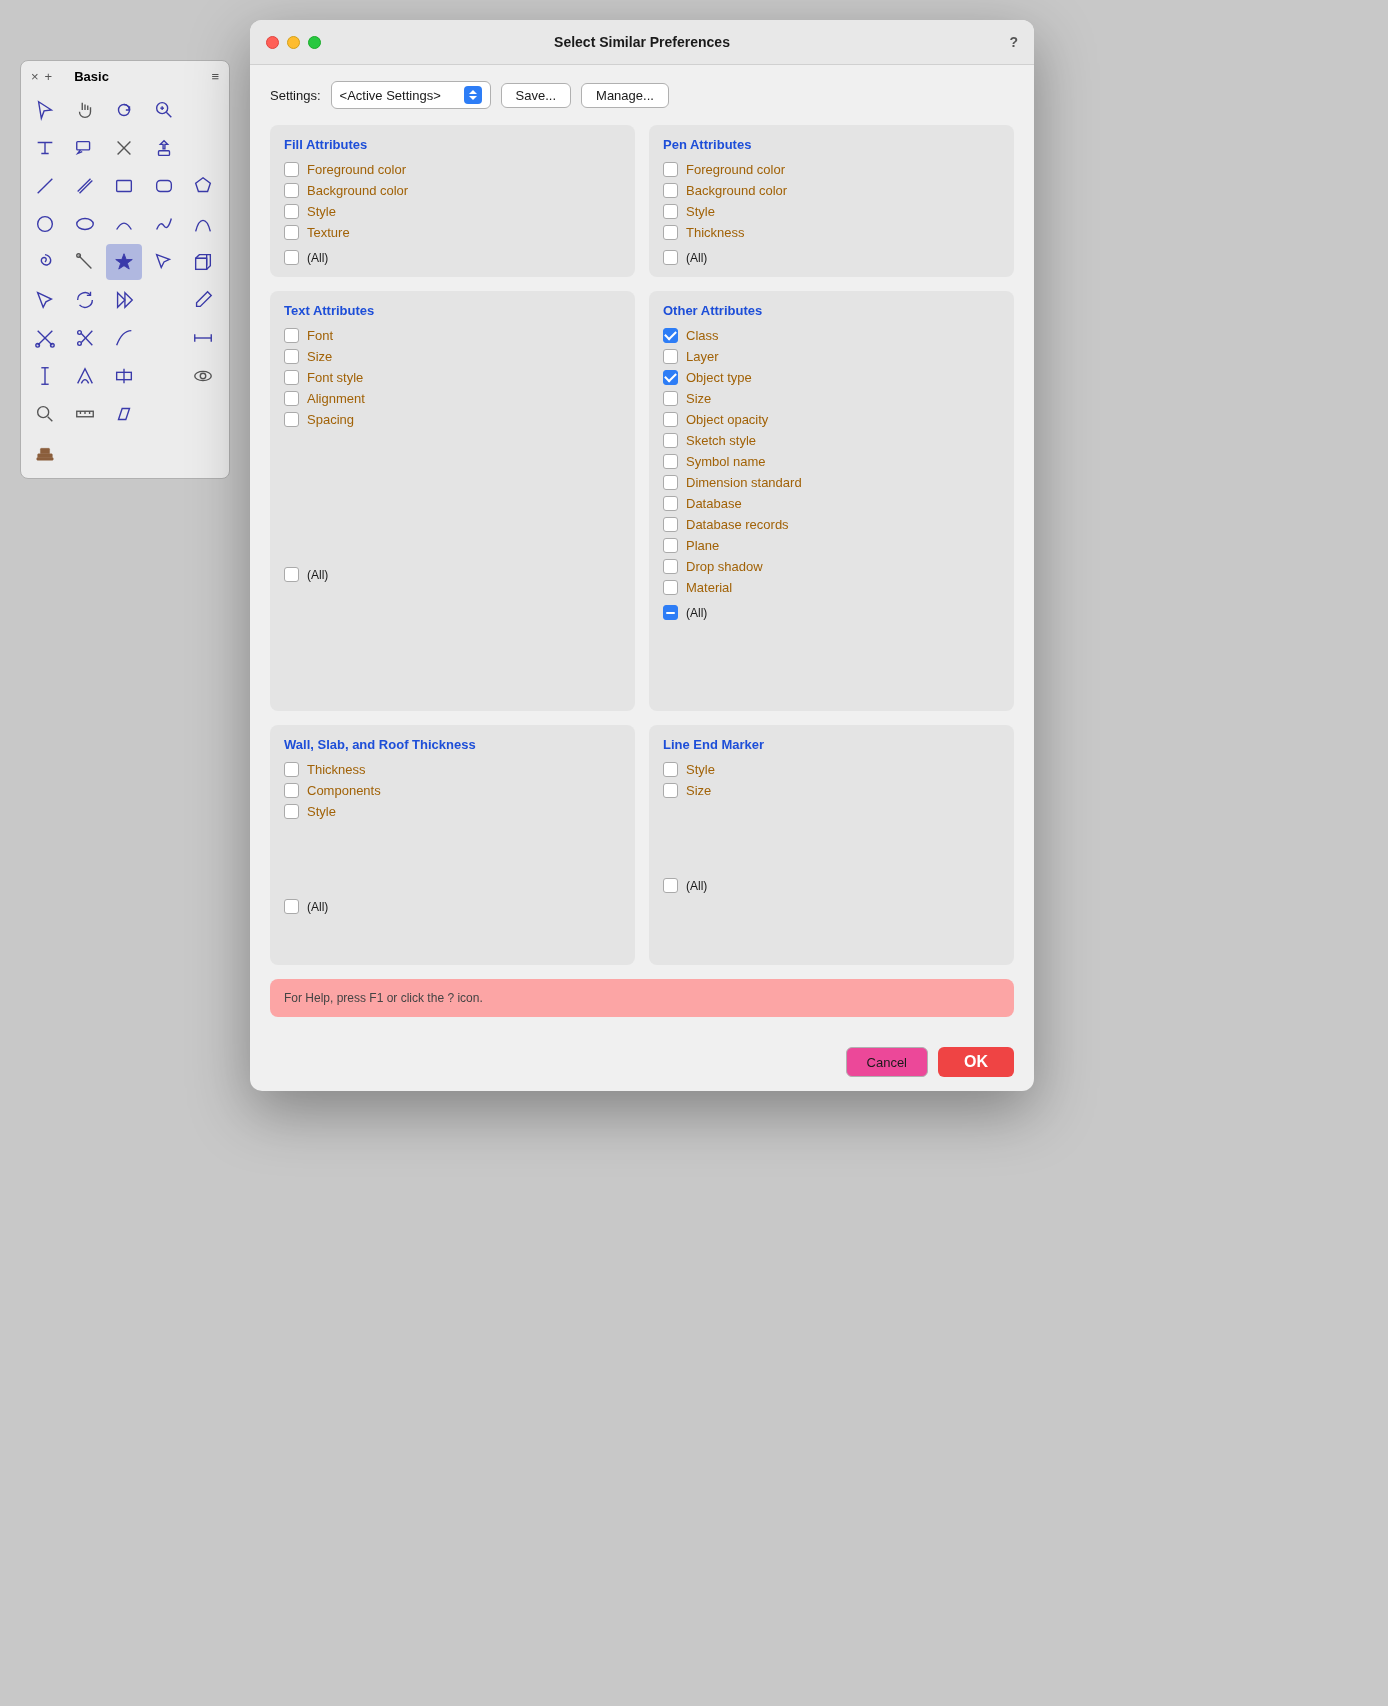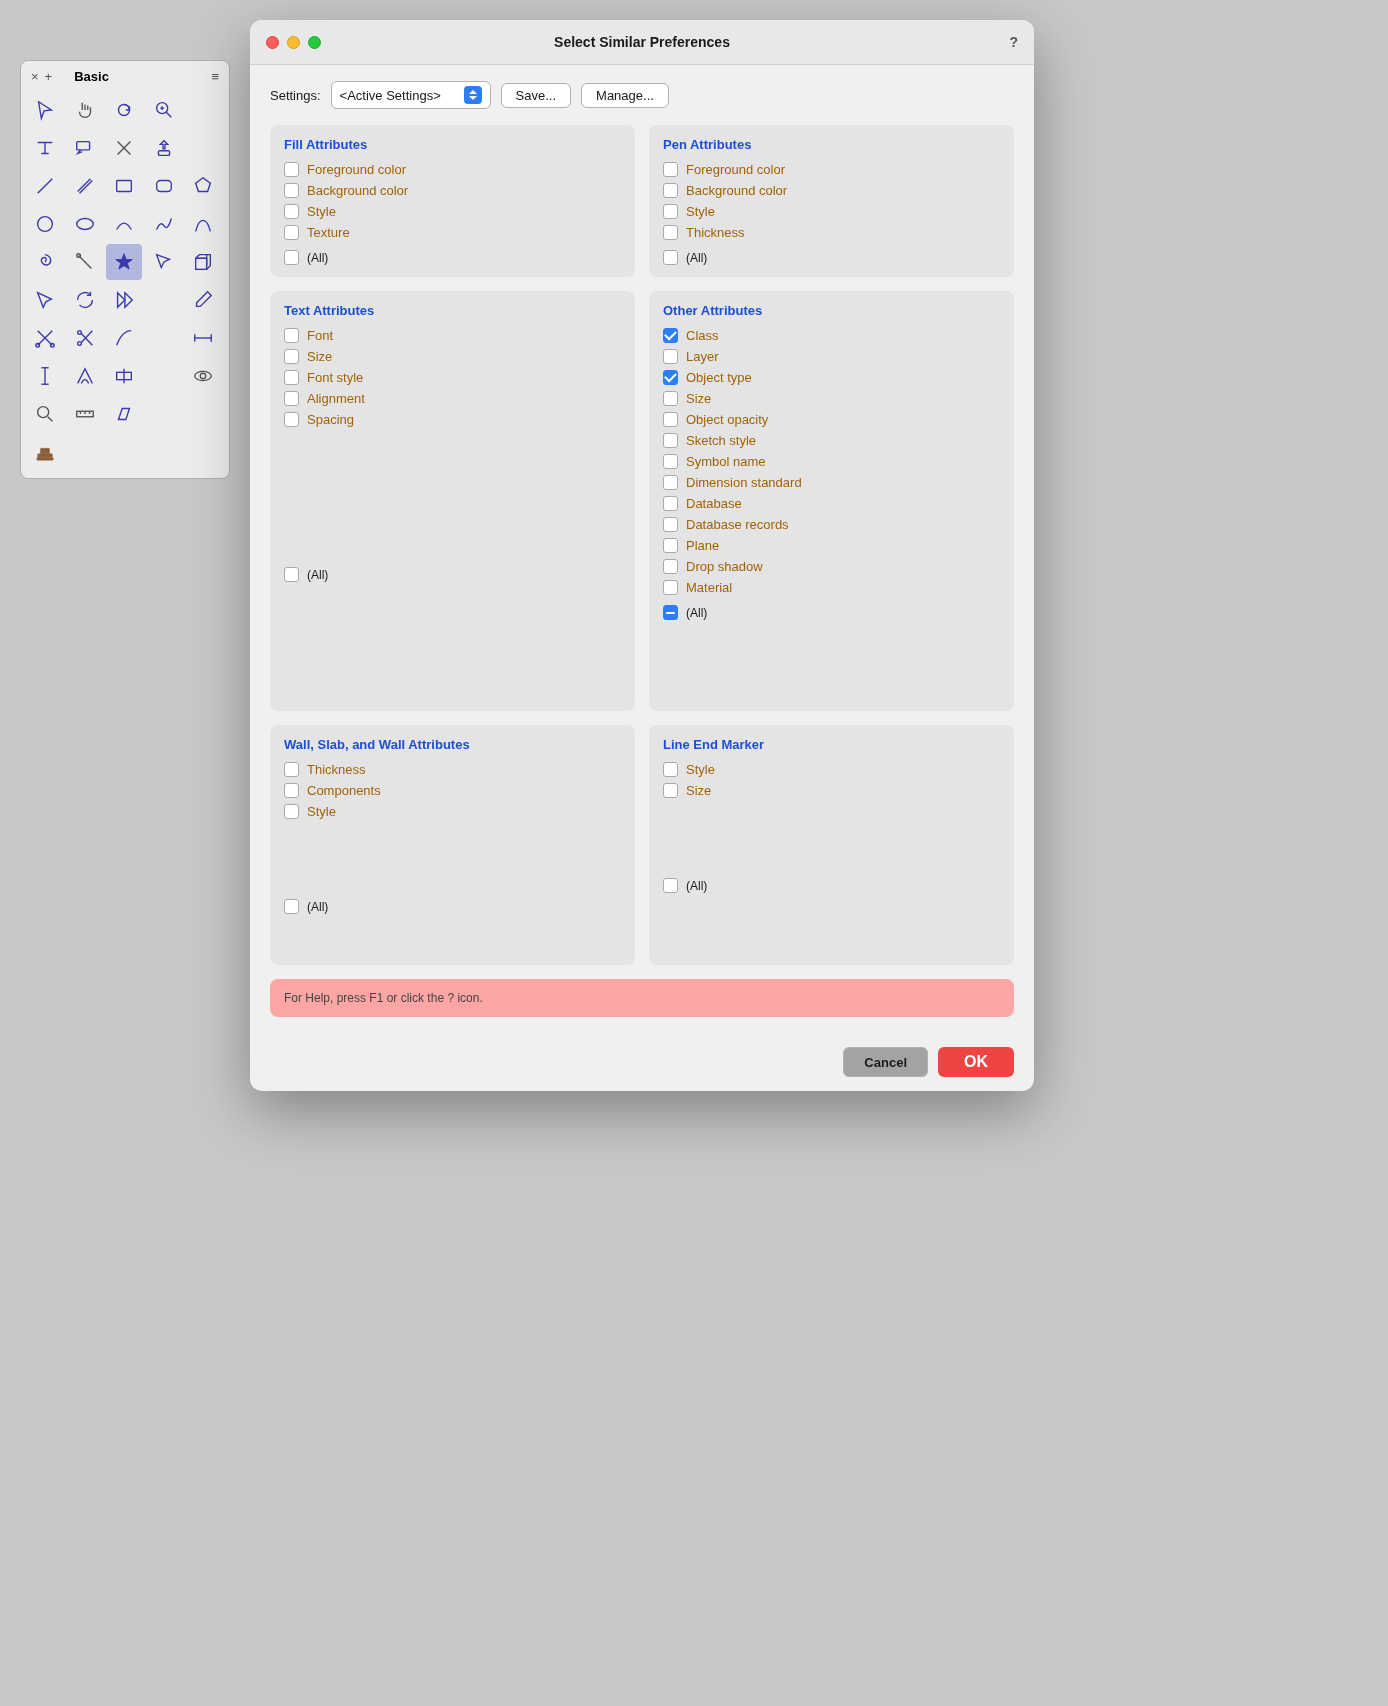--- a/index.html
+++ b/index.html
@@ -259,28 +259,27 @@
     }
 
     
     .dialog-footer {
       display: flex;
       justify-content: flex-end;
       gap: 10px;
       padding: 14px 20px;
     }
     .btn-cancel {
-      background: #a3a3a3;
+      background: #ec4899;
       border: 1px solid #b0b0b0;
       border-radius: 6px;
       padding: 6px 20px;
       font-size: 13px;
       cursor: pointer;
       color: #1a1a1a;
-      font-weight: bold;
     }
     .btn-ok {
       background: #ef4444;
       border: none;
       border-radius: 6px;
       padding: 6px 26px;
       font-size: 16px;
       font-weight: 600;
       cursor: pointer;
       color: white;
@@ -720,21 +719,21 @@
             <label>Material</label>
           </div>
         </div>
         <div class="all-row">
           <div class="cb indeterminate"></div>
           <label>(All)</label>
         </div>
       </div>
 
       <div class="attr-section medium">
-        <div class="attr-section-title">Wall, Slab, and Wall Attributes</div>
+        <div class="attr-section-title">Wall, Slab, and Roof Thickness</div>
         <div class="attr-items">
           <div class="attr-item">
             <div class="cb"></div>
             <label>Thickness</label>
           </div>
           <div class="attr-item">
             <div class="cb"></div>
             <label>Components</label>
           </div>
           <div class="attr-item">

